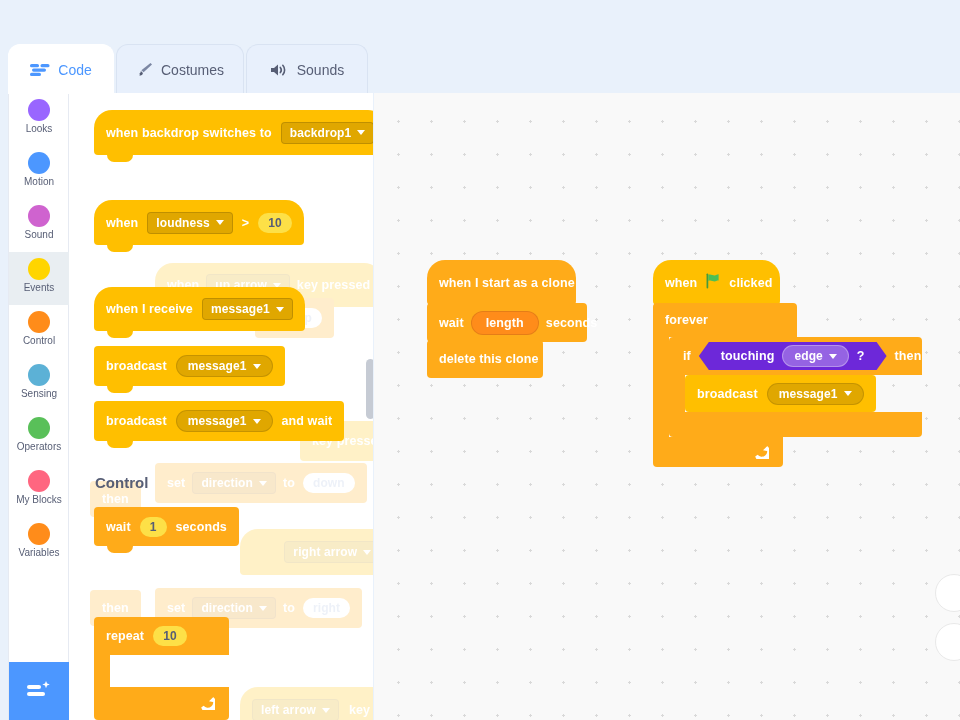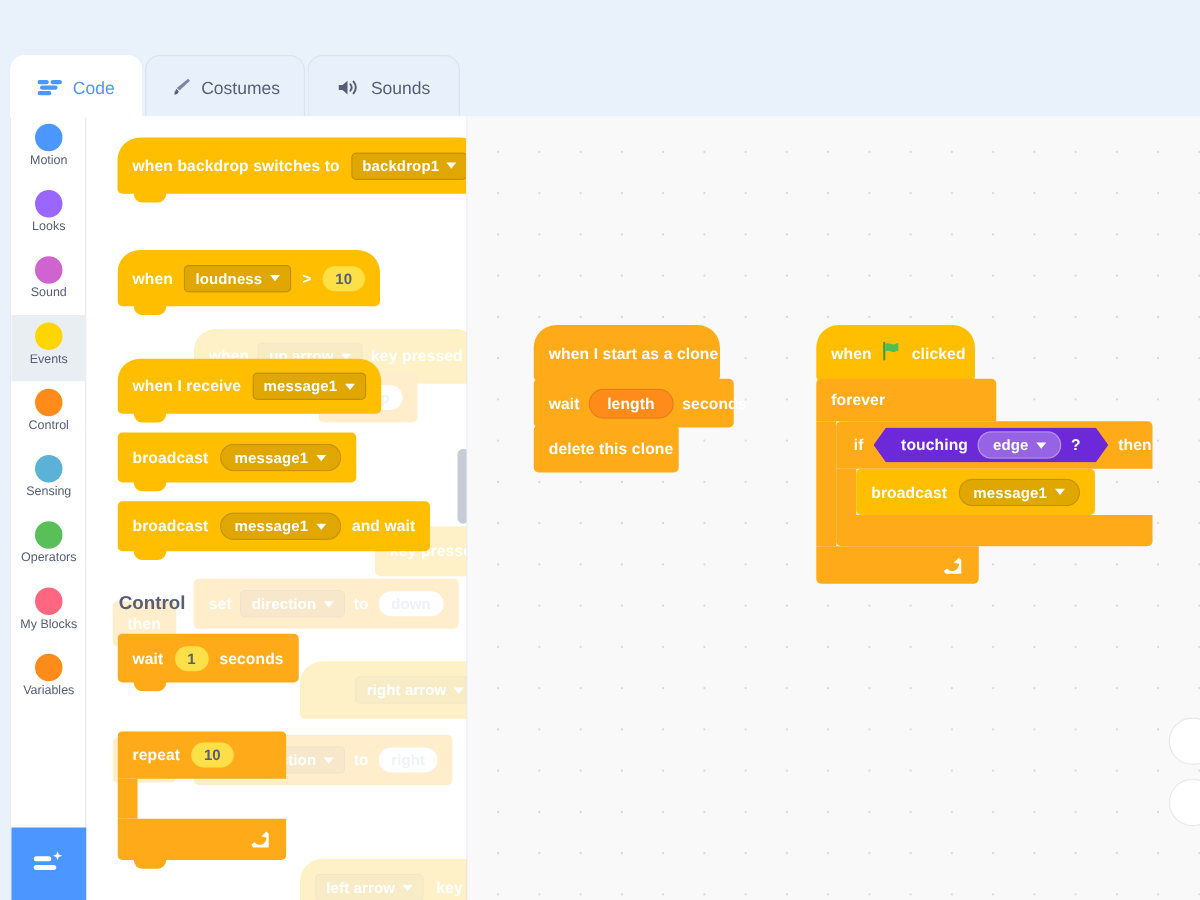--- a/index.html
+++ b/index.html
@@ -129,26 +129,26 @@
         </svg>
       </span>
       <span>Sounds</span>
     </div>
   </div>
 
   <div class="panel">
 
     <div class="catcol">
       <div class="cat">
+        <span class="dot" style="background:#9966FF"></span>
+        <span class="lbl">Looks</span>
+      </div>
+      <div class="cat">
         <span class="dot" style="background:#4C97FF"></span>
         <span class="lbl">Motion</span>
-      </div>
-      <div class="cat">
-        <span class="dot" style="background:#9966FF"></span>
-        <span class="lbl">Looks</span>
       </div>
       <div class="cat">
         <span class="dot" style="background:#CF63CF"></span>
         <span class="lbl">Sound</span>
       </div>
       <div class="cat sel">
         <span class="dot" style="background:#FFD500"></span>
         <span class="lbl">Events</span>
       </div>
       <div class="cat">
@@ -294,21 +294,21 @@
       <div class="section-hdr" style="left:25px; top:381px;">Control</div>
 
       <div class="blk ctl stack pad" style="left:24px; top:414px; height:39px;">
         <span>wait</span>
         <span class="numin" style="margin:0 9px">1</span>
         <span>seconds</span>
         <i class="notch" style="background:#FFAB19"></i>
       </div>
 
       <div class="cwrap" style="left:24px; top:492px;">
-        <div class="blk ctl ctop pad" style="position:relative; width:135px; height:38px;">
+        <div class="blk ctl ctop pad" style="position:relative; width:135px; height:38px;margin-top:32px;">
           <span>repeat</span>
           <span class="numin" style="margin-left:9px">10</span>
         </div>
         <div class="cleft ctl" style="height:32px;"></div>
         <div class="blk ctl cbot" style="position:relative; width:135px; height:33px; padding-right:14px;">
           <svg width="15" height="13" viewBox="0 0 15 13">
             <path d="M12 2 A5.4 5.4 0 1 1 3.6 8.8 L1.2 10.6 A8.4 8.4 0 1 0 13.2 0.6 Z" fill="#fff"></path>
             <path d="M13.4 0 L14.2 5.2 L9 4.2 Z" fill="#fff"></path>
           </svg>
           <i class="notch" style="background:#FFAB19"></i>

